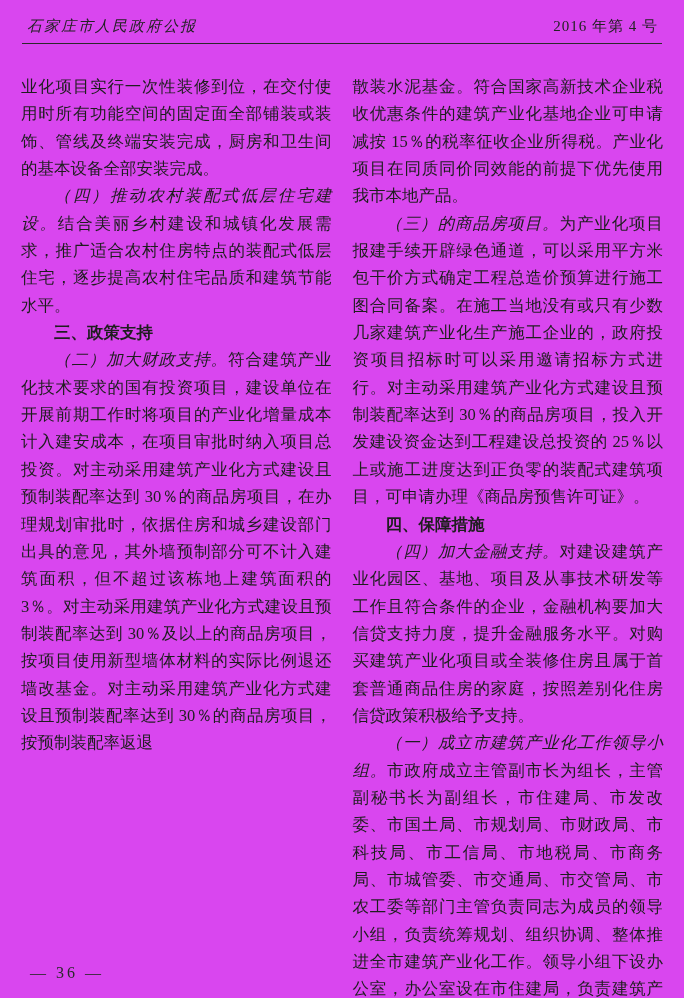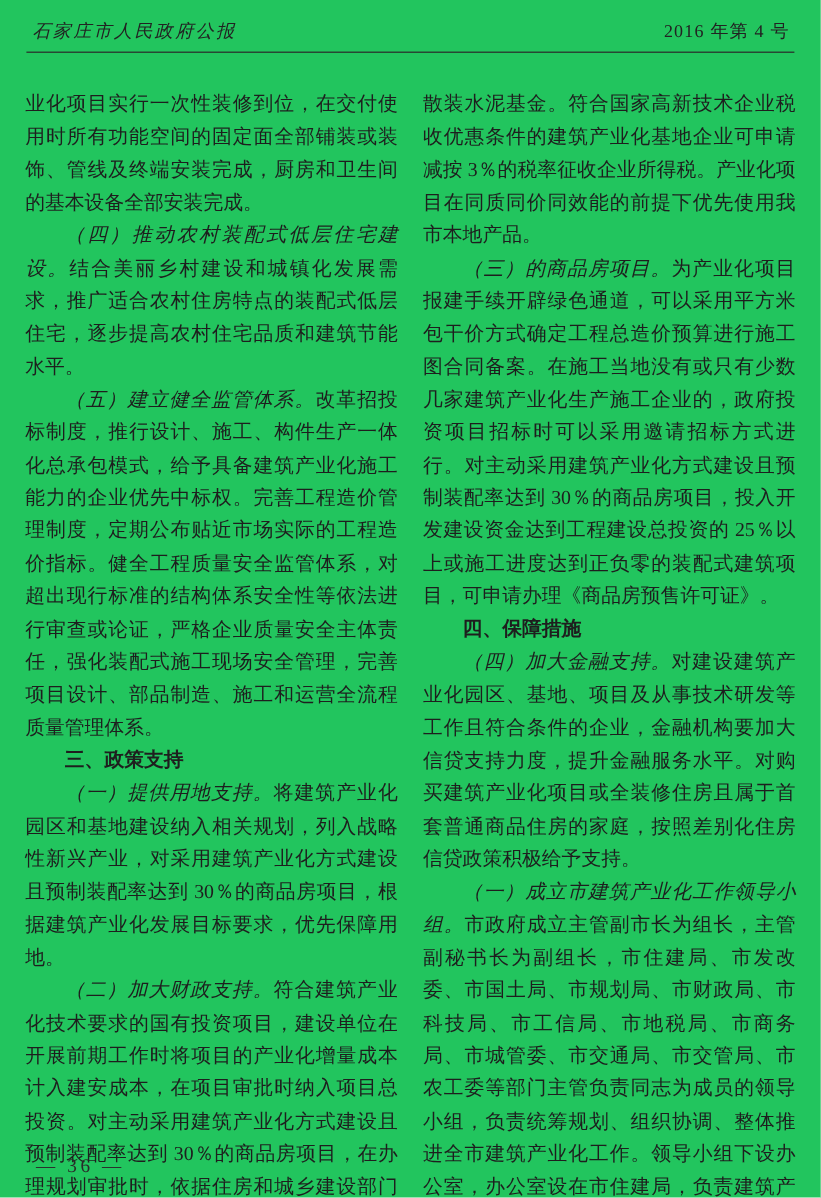--- a/index.html
+++ b/index.html
@@ -6,21 +6,21 @@
     margin: 0;
     padding: 0;
     background: #f3f3f1;
     font-family: "Liberation Serif", "DejaVu Serif", serif;
   }
   .page {
     position: relative;
     width: 684px;
     height: 998px;
     margin: 0 auto;
-    background: #22c55e;
+    background: #d946ef;
     color: #1e1e1e;
     box-sizing: border-box;
     overflow: hidden;
   }
   .page-header {
     display: flex;
     justify-content: space-between;
     align-items: baseline;
     padding: 17px 26px 7px 27px;
     font-size: 15px;
@@ -85,27 +85,25 @@
     <span class="title">石家庄市人民政府公报</span>
     <span class="issue">2016 年第 4 号</span>
   </header>
 
   <div class="header-rule"></div>
 
   <main class="columns">
     <div class="col">
         <p class="para continuation">业化项目实行一次性装修到位，在交付使用时所有功能空间的固定面全部铺装或装饰、管线及终端安装完成，厨房和卫生间的基本设备全部安装完成。</p>
         <p class="para paragraph"><span class="lead">（四）推动农村装配式低层住宅建设。</span>结合美丽乡村建设和城镇化发展需求，推广适合农村住房特点的装配式低层住宅，逐步提高农村住宅品质和建筑节能水平。</p>
-        <p class="para paragraph"><span class="lead">（五）建立健全监管体系。</span>改革招投标制度，推行设计、施工、构件生产一体化总承包模式，给予具备建筑产业化施工能力的企业优先中标权。完善工程造价管理制度，定期公布贴近市场实际的工程造价指标。健全工程质量安全监管体系，对超出现行标准的结构体系安全性等依法进行审查或论证，严格企业质量安全主体责任，强化装配式施工现场安全管理，完善项目设计、部品制造、施工和运营全流程质量管理体系。</p>
         <p class="para heading">三、政策支持</p>
-        <p class="para paragraph"><span class="lead">（一）提供用地支持。</span>将建筑产业化园区和基地建设纳入相关规划，列入战略性新兴产业，对采用建筑产业化方式建设且预制装配率达到 30％的商品房项目，根据建筑产业化发展目标要求，优先保障用地。</p>
         <p class="para paragraph"><span class="lead">（二）加大财政支持。</span>符合建筑产业化技术要求的国有投资项目，建设单位在开展前期工作时将项目的产业化增量成本计入建安成本，在项目审批时纳入项目总投资。对主动采用建筑产业化方式建设且预制装配率达到 30％的商品房项目，在办理规划审批时，依据住房和城乡建设部门出具的意见，其外墙预制部分可不计入建筑面积，但不超过该栋地上建筑面积的 3％。对主动采用建筑产业化方式建设且预制装配率达到 30％及以上的商品房项目，按项目使用新型墙体材料的实际比例退还墙改基金。对主动采用建筑产业化方式建设且预制装配率达到 30％的商品房项目，按预制装配率返退</p>
       </div>
     <div class="col">
-        <p class="para continuation">散装水泥基金。符合国家高新技术企业税收优惠条件的建筑产业化基地企业可申请减按 3％的税率征收企业所得税。产业化项目在同质同价同效能的前提下优先使用我市本地产品。</p>
+        <p class="para continuation">散装水泥基金。符合国家高新技术企业税收优惠条件的建筑产业化基地企业可申请减按 15％的税率征收企业所得税。产业化项目在同质同价同效能的前提下优先使用我市本地产品。</p>
         <p class="para paragraph"><span class="lead">（三）的商品房项目。</span>为产业化项目报建手续开辟绿色通道，可以采用平方米包干价方式确定工程总造价预算进行施工图合同备案。在施工当地没有或只有少数几家建筑产业化生产施工企业的，政府投资项目招标时可以采用邀请招标方式进行。对主动采用建筑产业化方式建设且预制装配率达到 30％的商品房项目，投入开发建设资金达到工程建设总投资的 25％以上或施工进度达到正负零的装配式建筑项目，可申请办理《商品房预售许可证》。</p>
         <p class="para heading">四、保障措施</p>
         <p class="para paragraph"><span class="lead">（四）加大金融支持。</span>对建设建筑产业化园区、基地、项目及从事技术研发等工作且符合条件的企业，金融机构要加大信贷支持力度，提升金融服务水平。对购买建筑产业化项目或全装修住房且属于首套普通商品住房的家庭，按照差别化住房信贷政策积极给予支持。</p>
         <p class="para paragraph"><span class="lead">（一）成立市建筑产业化工作领导小组。</span>市政府成立主管副市长为组长，主管副秘书长为副组长，市住建局、市发改委、市国土局、市规划局、市财政局、市科技局、市工信局、市地税局、市商务局、市城管委、市交通局、市交管局、市农工委等部门主管负责同志为成员的领导小组，负责统筹规划、组织协调、整体推进全市建筑产业化工作。领导小组下设办公室，办公室设在市住建局，负责建筑产业化日常工作。各县（市）、区也要参照市里的做法成立相应机构，切实加强组织领导，确保这项工作的顺利开展。</p>
       </div>
   </main>
 
   <footer class="page-footer">
     <span>— 36 —</span>
   </footer>

